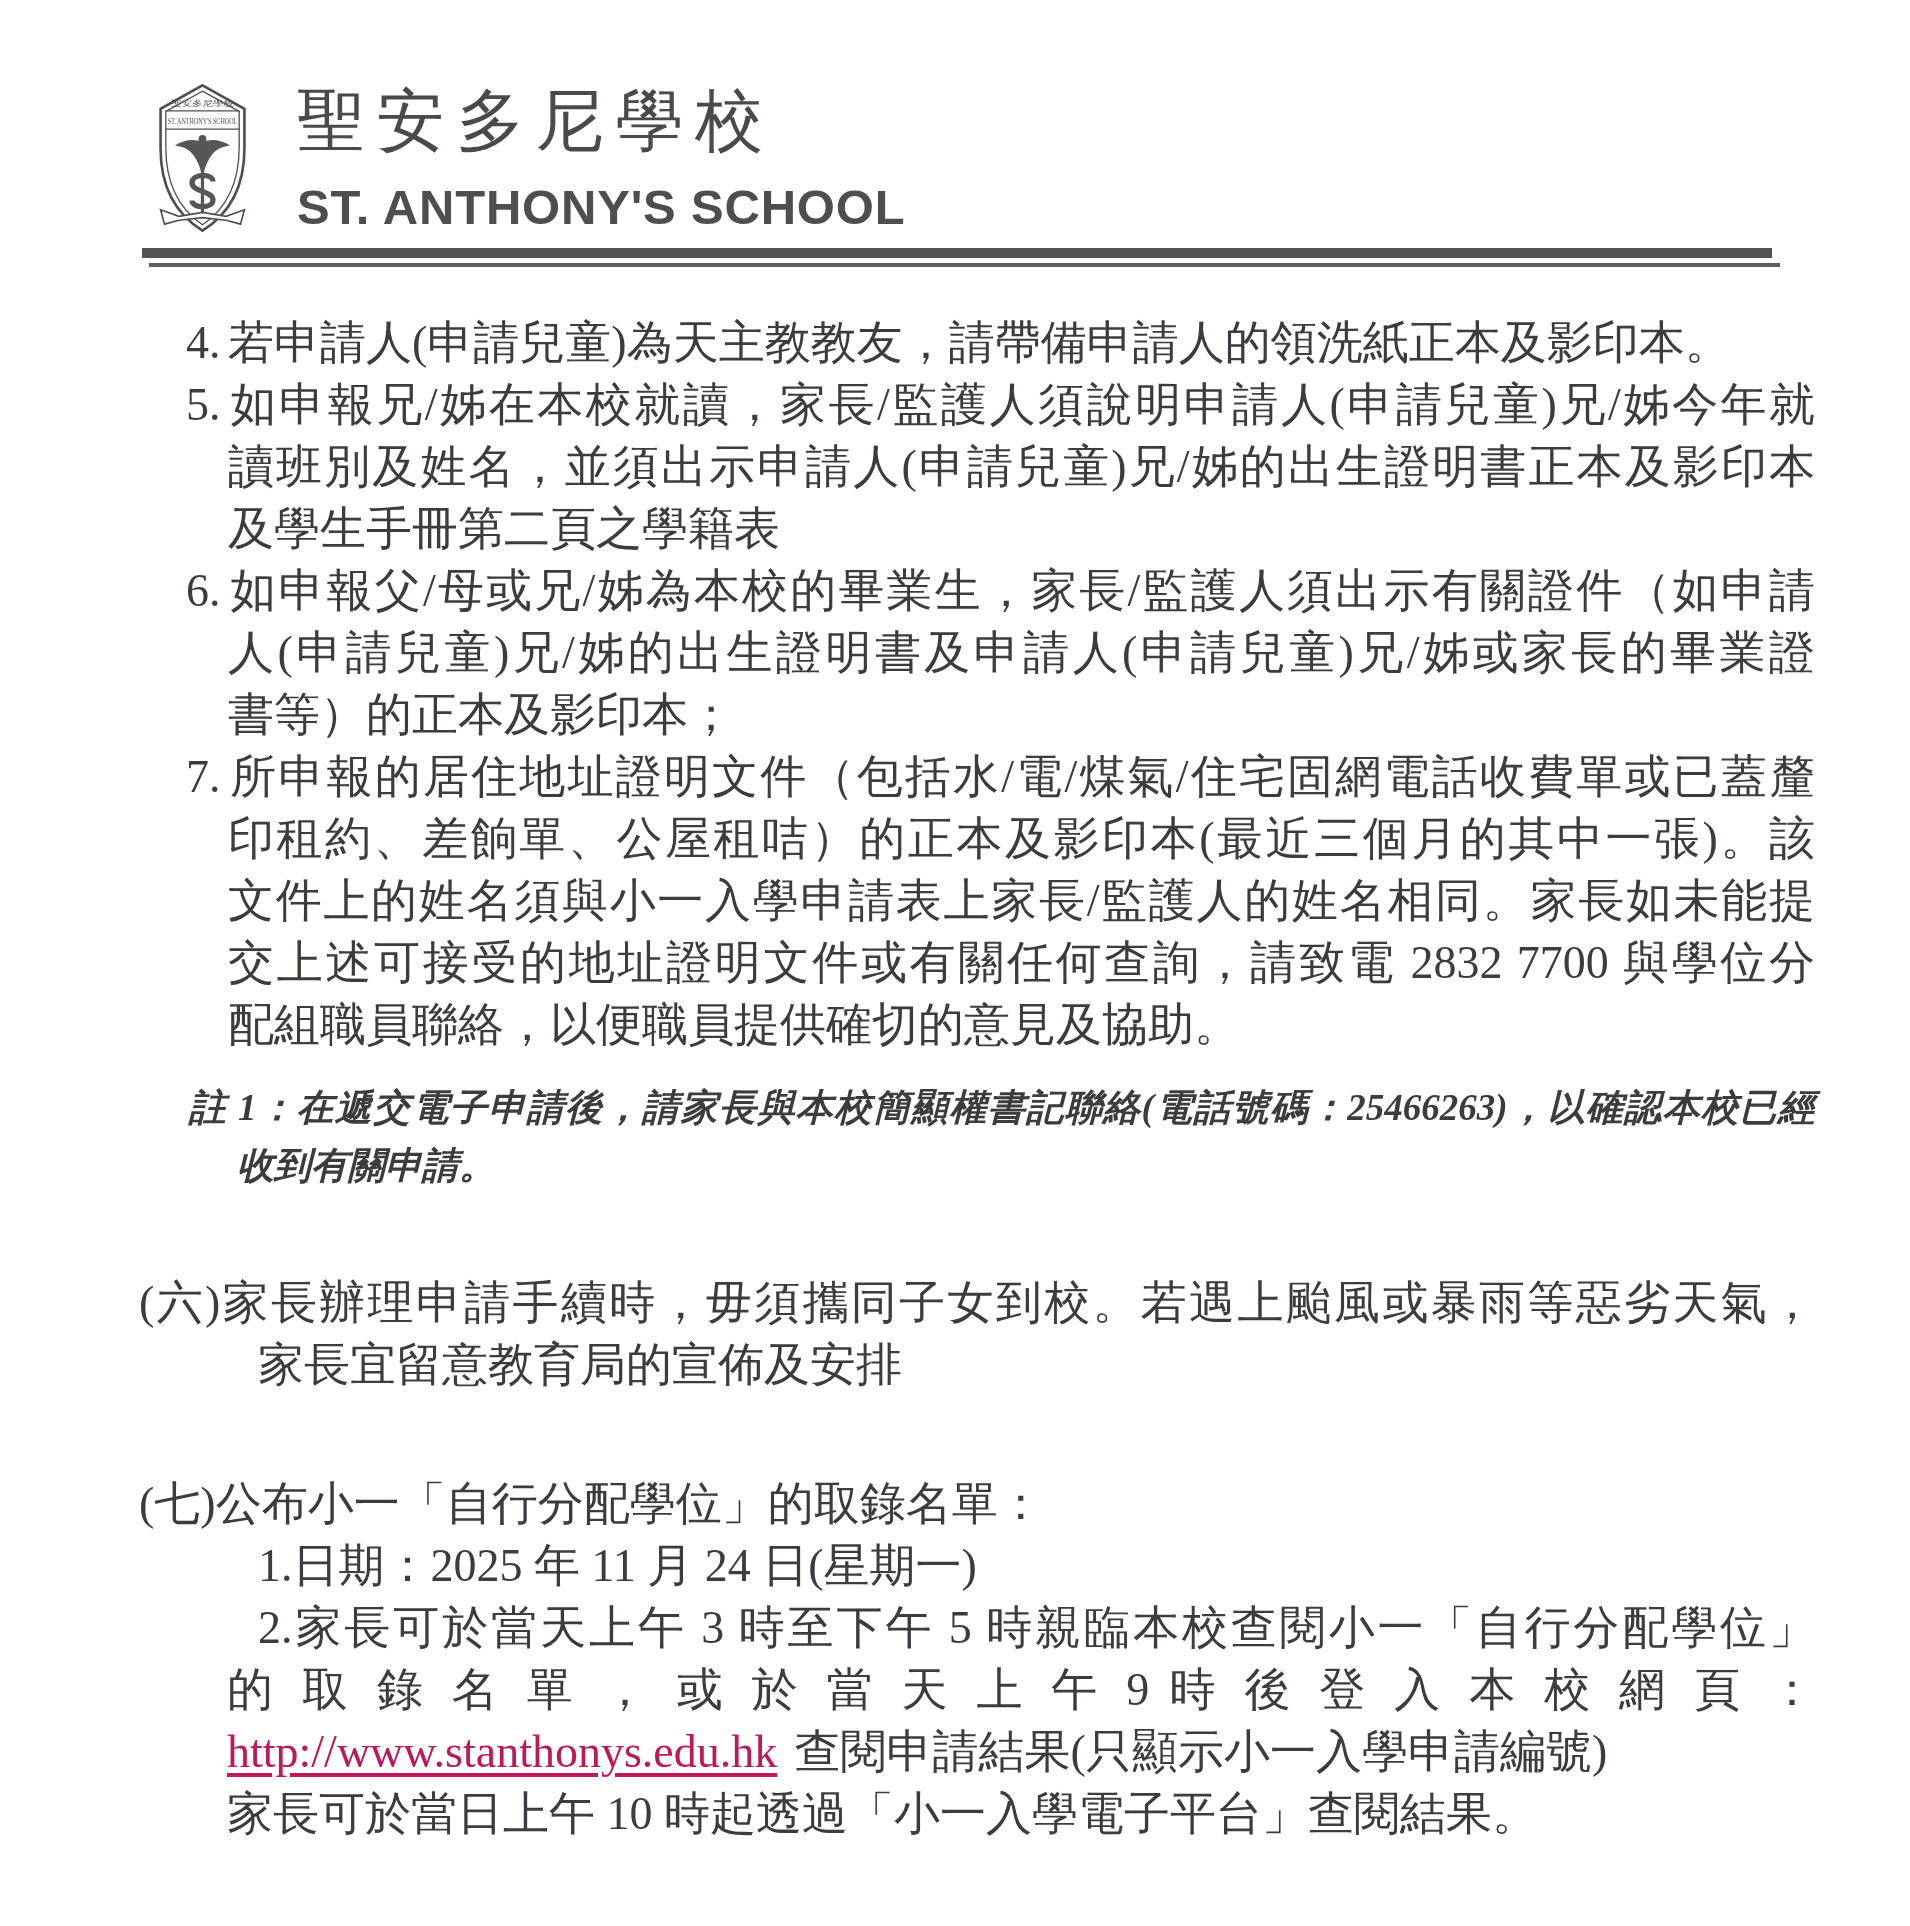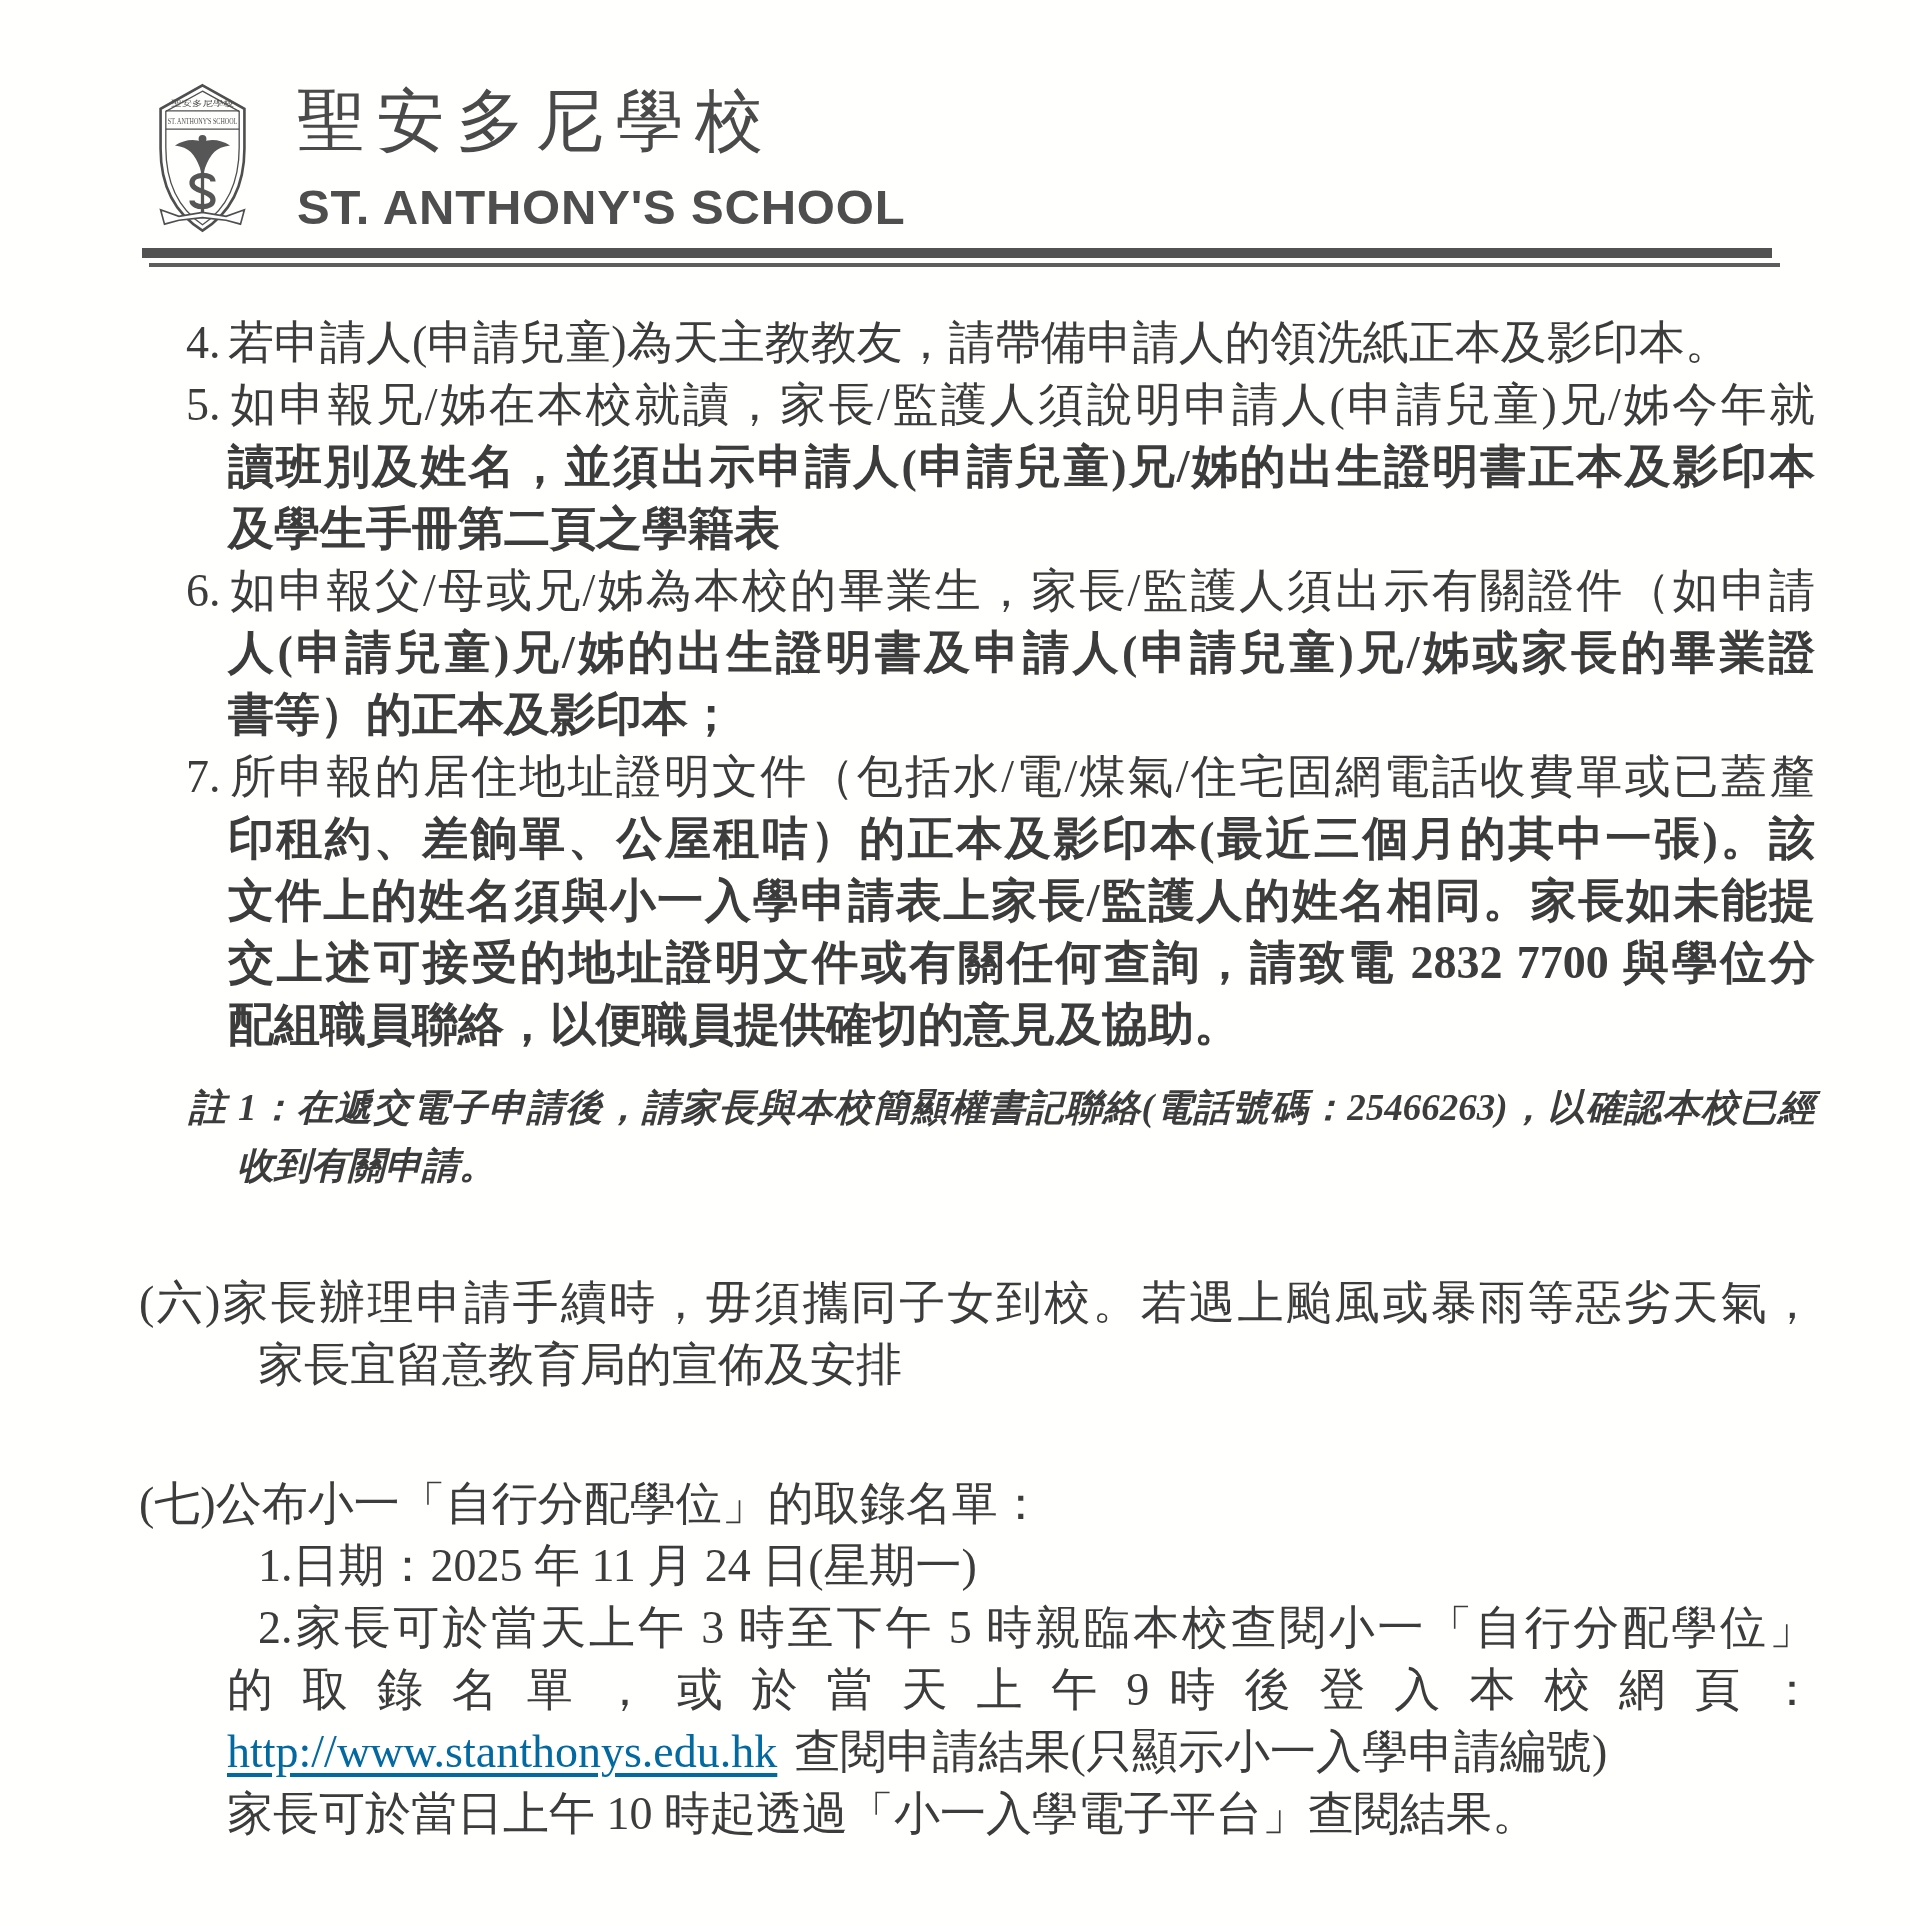--- a/index.html
+++ b/index.html
@@ -17,31 +17,31 @@
             font-size:49px;color:#4e4e4e;margin-top:24px;letter-spacing:0.8px;}
   .rule{margin:13px 139px 0 142px;}
   .rule-thick{height:10px;background:#525252;}
   .rule-thin{height:3.5px;background:#5d5d5d;margin:5.8px -7.7px 0 7px;}
   
   .content{margin-top:45px;font-size:46px;line-height:62px;padding-left:43px;}
   .l{min-height:62px;}
   .j{text-align:justify;text-align-last:justify;text-justify:inter-character;}
   .items{margin:0 96px 0 143px;}
   .num{display:inline-block;width:42px;}
-  .cont{margin-left:42px;font-weight:bold;}
+  .cont{margin-left:42px;}
   .note{margin:23px 96px 0 146px;font-size:37px;line-height:58px;
         font-weight:bold;font-style:italic;}
   .note .l{min-height:58px;}
   .note-cont{margin-left:48px;}
   .sec{margin:77px 96px 0 96px;}
   .c310{margin-left:119px;}
   .sub{margin-left:119px;}
   .subc{margin-left:88px;}
   .url-line{white-space:nowrap;}
-  .url{color:#0369a1;text-decoration:underline;text-decoration-thickness:3.5px;
+  .url{color:#be185d;text-decoration:underline;text-decoration-thickness:3.5px;
        text-underline-offset:6.2px;margin-right:17.3px;}
   .crest-text{font-family:"Liberation Serif","DejaVu Serif",serif;fill:#4f4f4f;}
 </style>
 </head>
 <body>
 
 <div class="page">
 
   <div class="header">
     <div class="logo">

